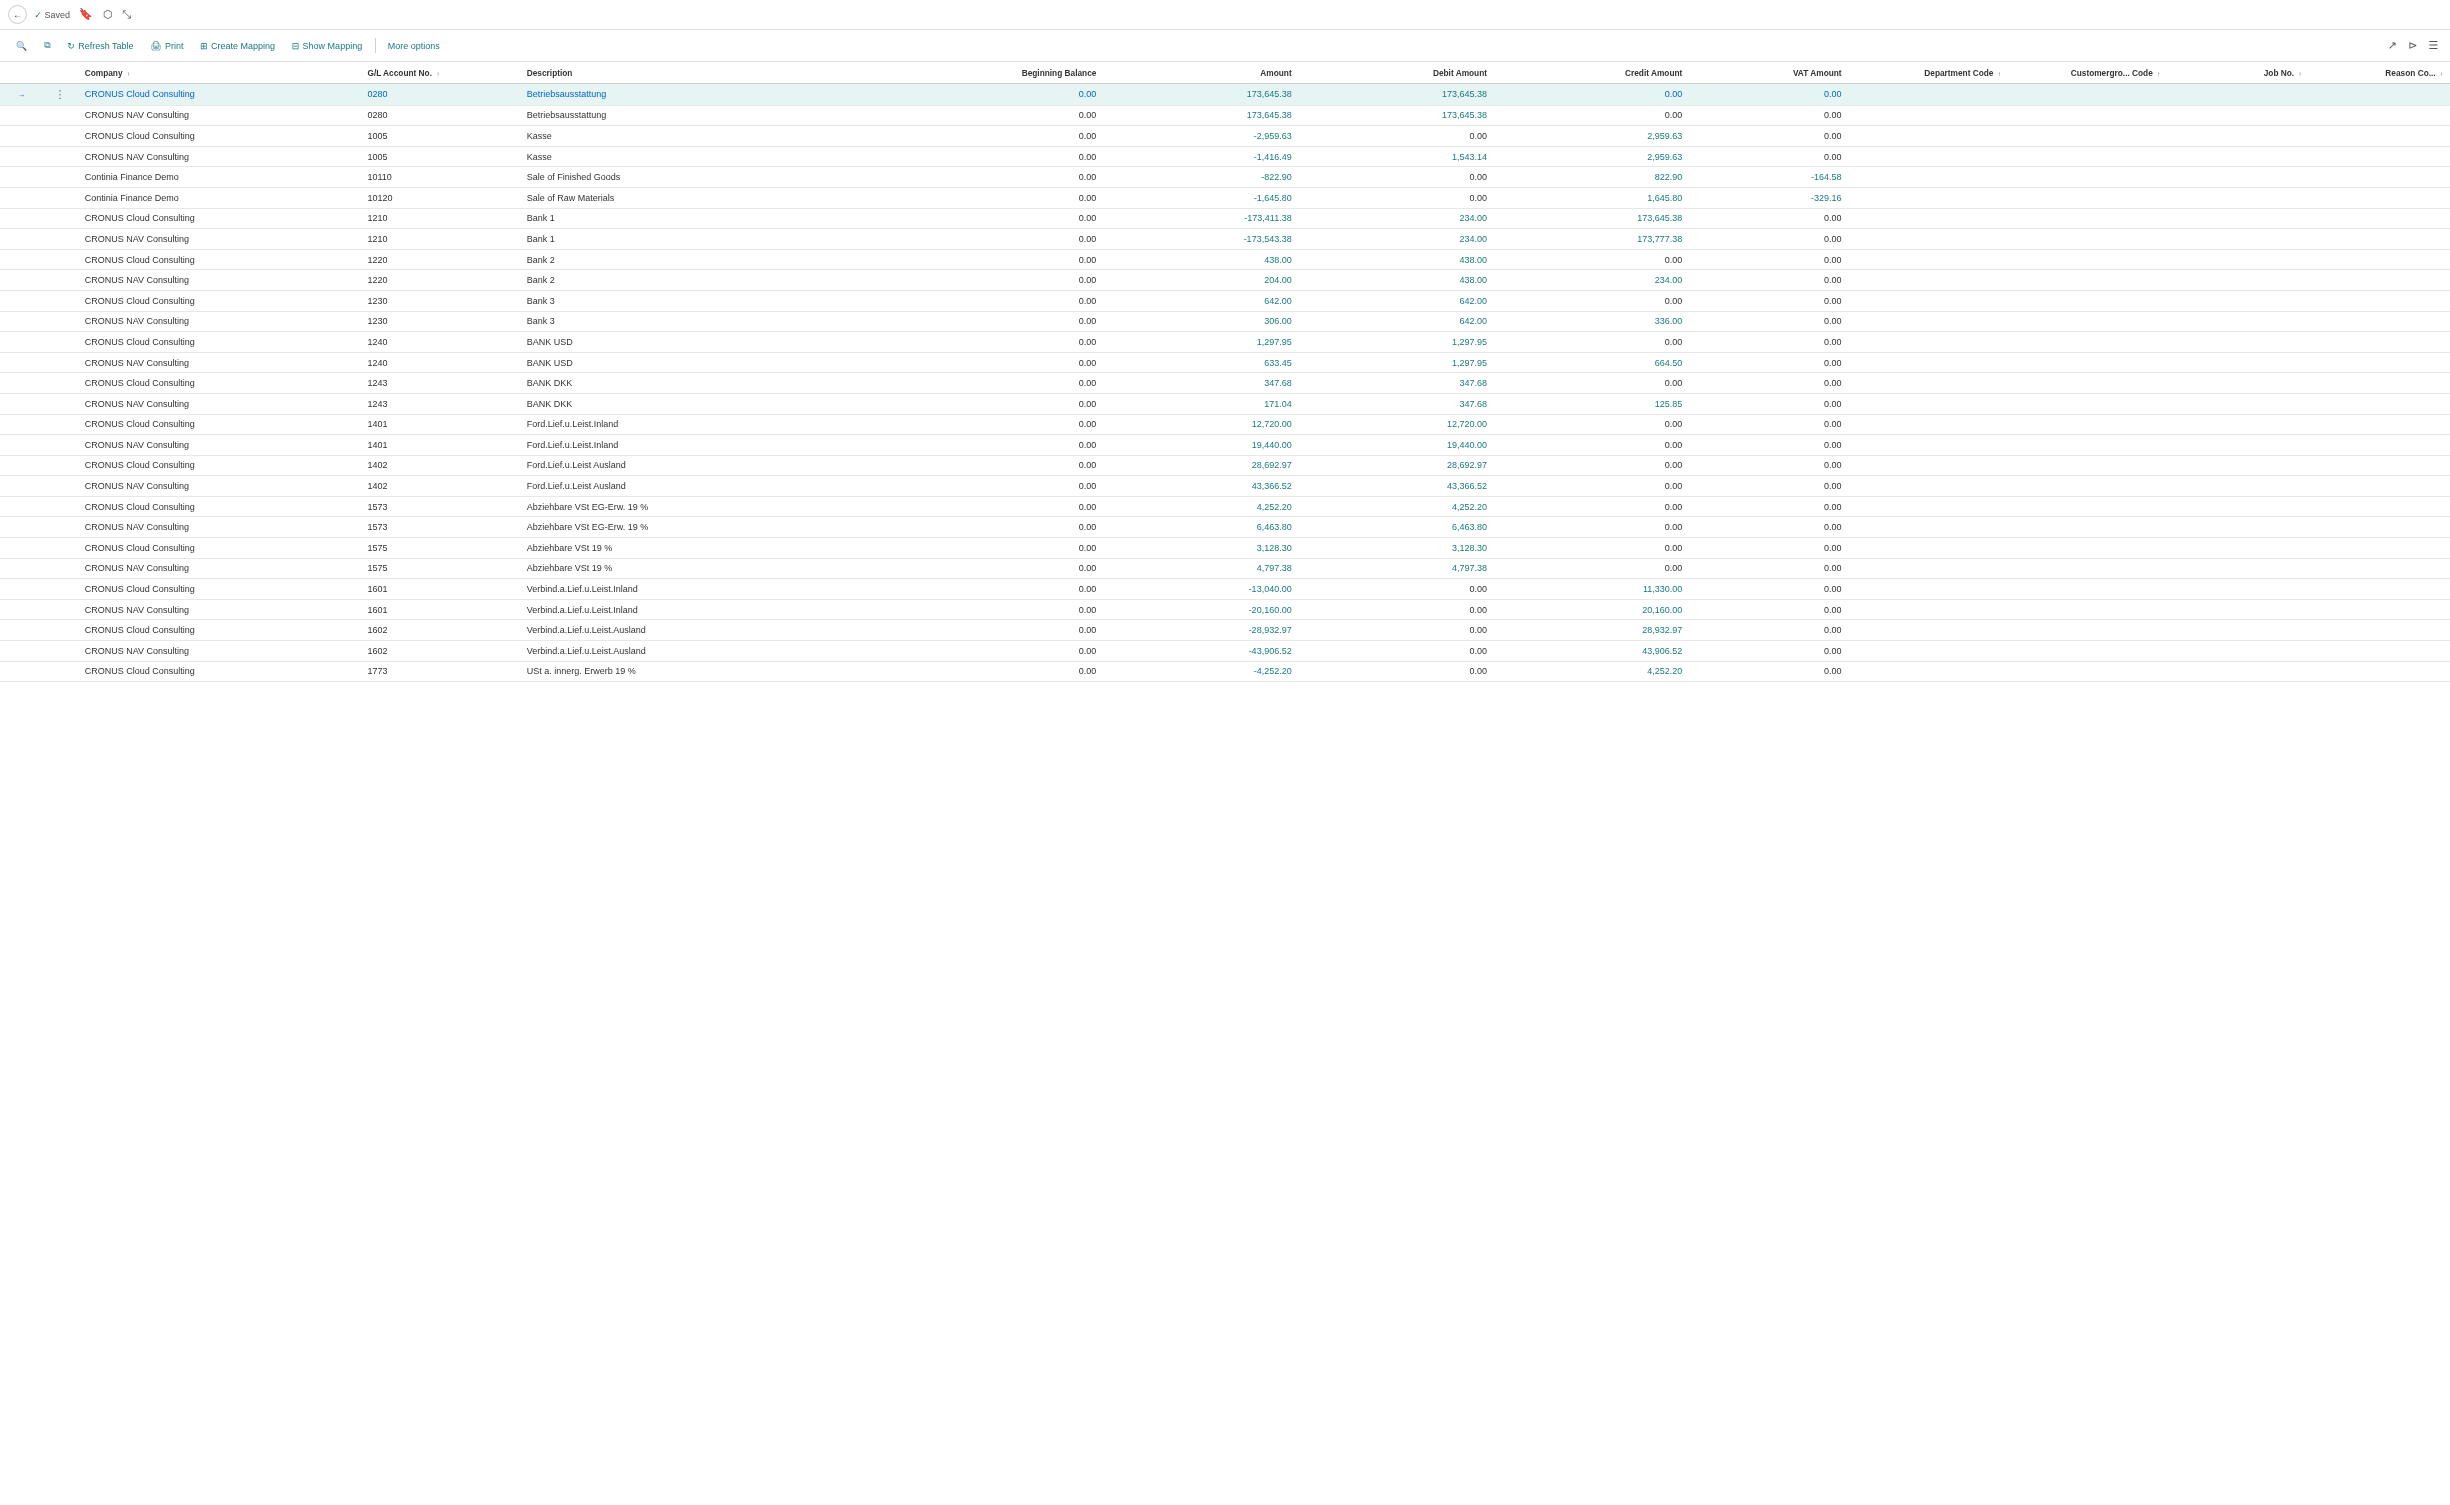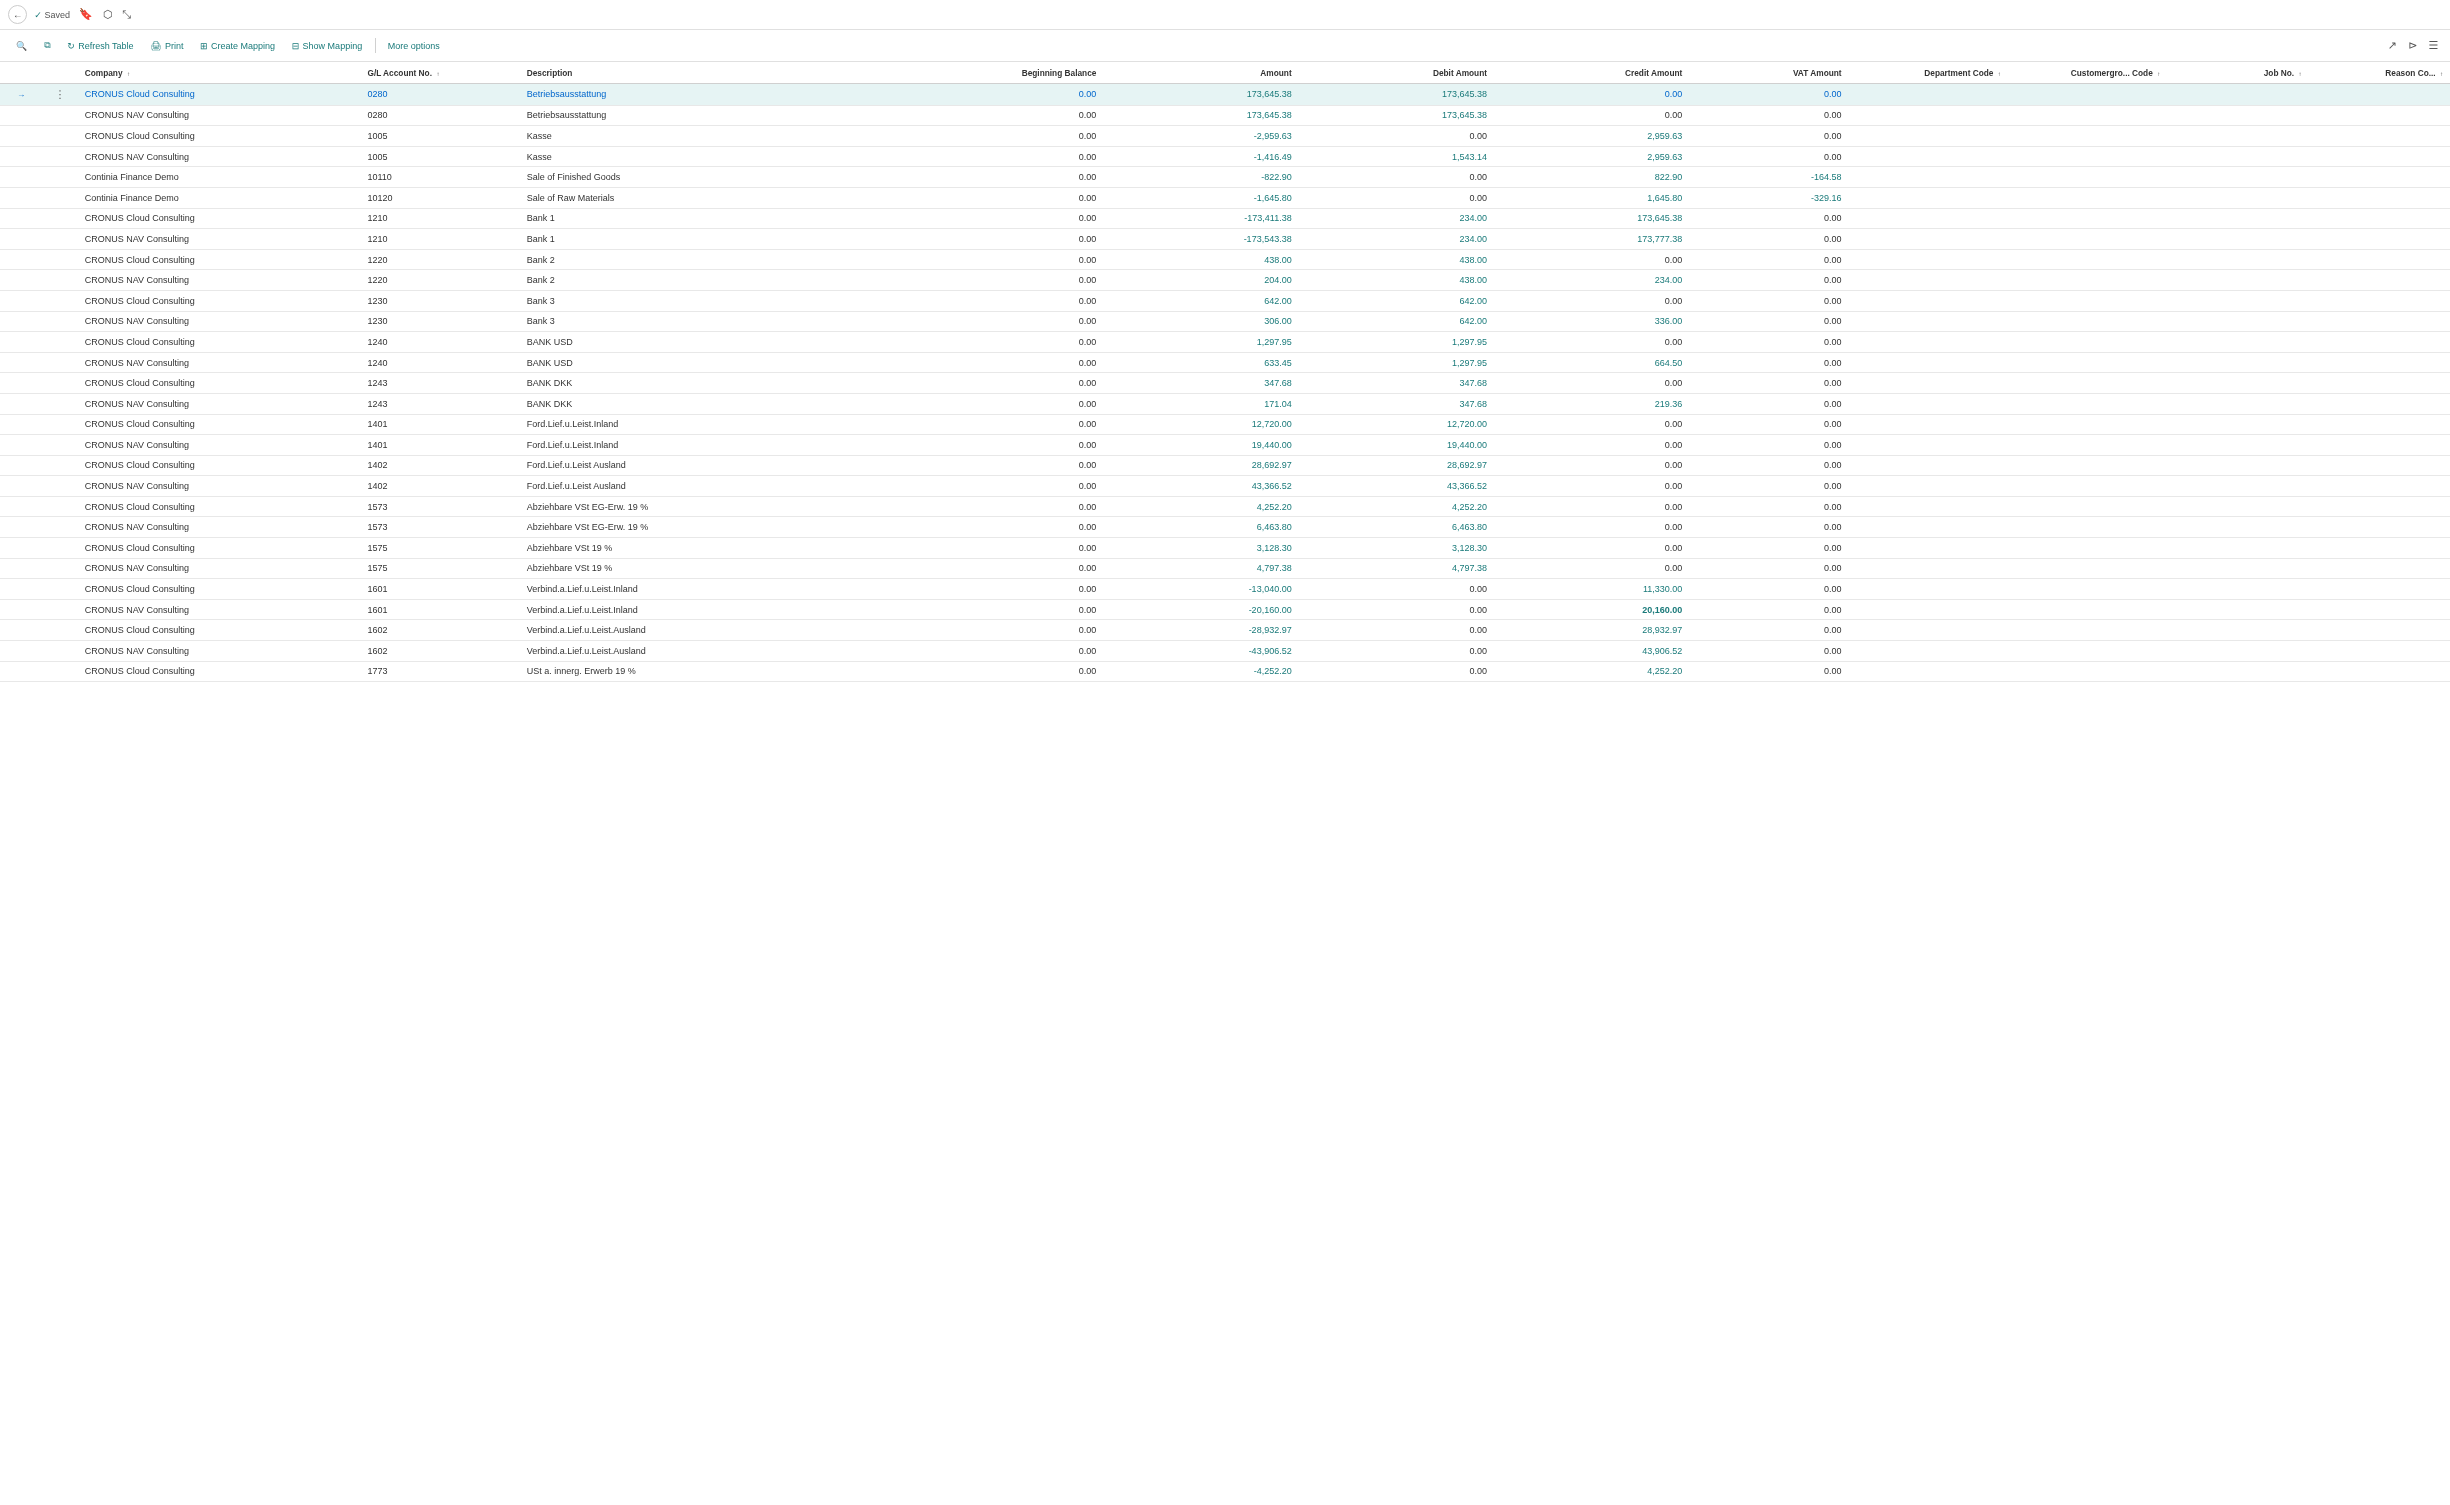--- a/index.html
+++ b/index.html
@@ -510,21 +510,21 @@
         </tr>
         <tr>
           <td class="row-indicator"></td>
           <td class="row-menu"></td>
           <td class="left">CRONUS NAV Consulting</td>
           <td class="left">1243</td>
           <td class="left">BANK DKK</td>
           <td>0.00</td>
           <td style="color: rgb(26, 122, 122);">171.04</td>
           <td style="color: rgb(26, 122, 122);">347.68</td>
-          <td style="color: rgb(26, 122, 122);">219.36</td>
+          <td style="color: rgb(26, 122, 122);">125.85</td>
           <td>0.00</td>
           <td></td>
           <td></td>
           <td></td>
           <td></td>
         </tr>
         <tr>
           <td class="row-indicator"></td>
           <td class="row-menu"></td>
           <td class="left">CRONUS Cloud Consulting</td>
@@ -670,21 +670,21 @@
         </tr>
         <tr>
           <td class="row-indicator"></td>
           <td class="row-menu"></td>
           <td class="left">CRONUS NAV Consulting</td>
           <td class="left">1601</td>
           <td class="left">Verbind.a.Lief.u.Leist.Inland</td>
           <td>0.00</td>
           <td style="color: rgb(26, 122, 122);">-20,160.00</td>
           <td>0.00</td>
-          <td style="color: rgb(26, 122, 122); font-weight: bold;">20,160.00</td>
+          <td style="color: rgb(26, 122, 122);">20,160.00</td>
           <td>0.00</td>
           <td></td>
           <td></td>
           <td></td>
           <td></td>
         </tr>
         <tr>
           <td class="row-indicator"></td>
           <td class="row-menu"></td>
           <td class="left">CRONUS Cloud Consulting</td>

